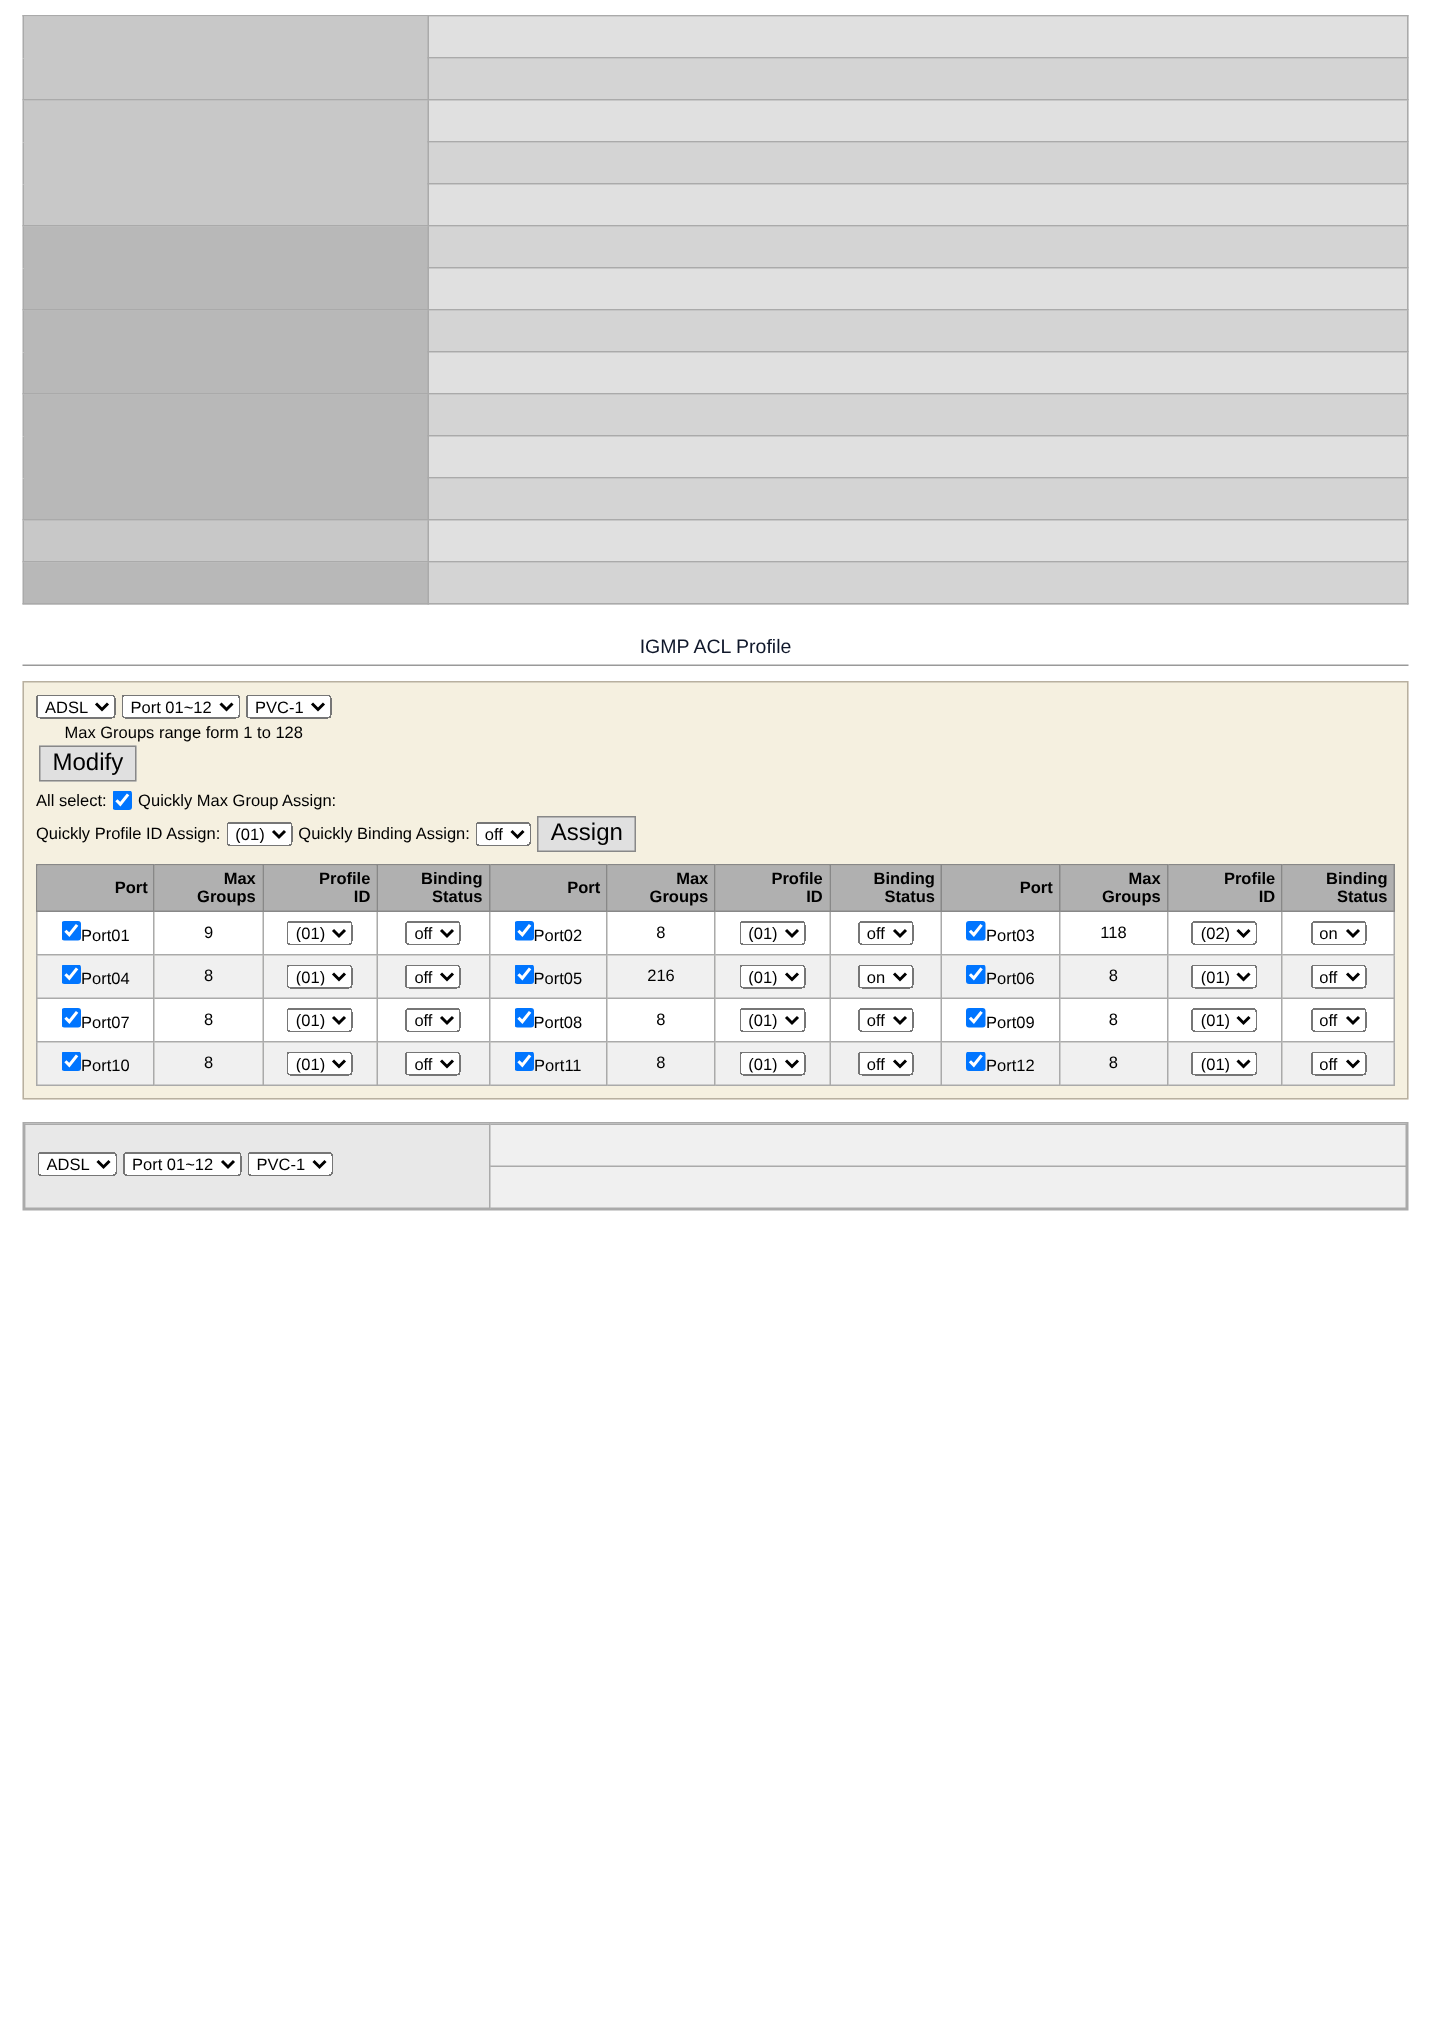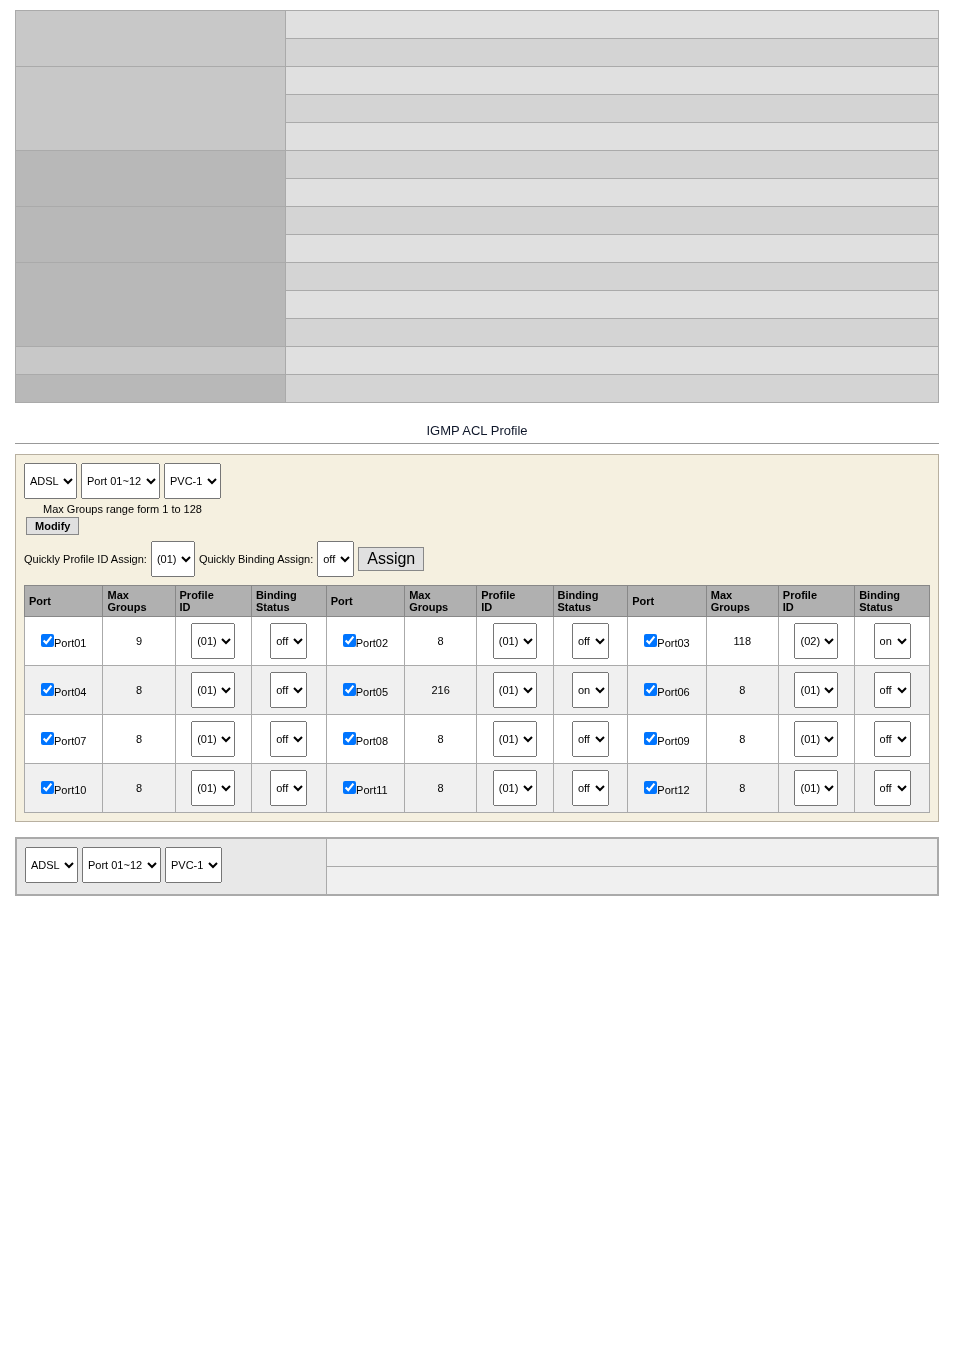--- a/index.html
+++ b/index.html
@@ -87,30 +87,29 @@
     .controls-row {
       display: flex;
       align-items: center;
       gap: 4px;
       margin-bottom: 4px;
       flex-wrap: wrap;
     }
     select.small-select {
       font-size: 11px;
       padding: 1px;
-      height: 36px;
+      height: 16px;
     }
     .modify-btn {
       background: #e0e0e0;
       border: 1px solid #888;
-      font-size: 11px;
+      font-size: 16px;
       padding: 2px 8px;
       cursor: pointer;
       margin-left: 2px;
-      font-weight: bold;
     }
 
     
     .all-select-row {
       font-size: 11px;
       margin-bottom: 4px;
       display: flex;
       align-items: center;
       gap: 4px;
     }
@@ -132,21 +131,21 @@
     
     .port-table {
       width: 100%;
       border-collapse: collapse;
       font-size: 11px;
     }
     .port-table th {
       background: #b0b0b0;
       border: 1px solid #888;
       padding: 3px 4px;
-      text-align: left;
+      text-align: right;
       font-weight: bold;
     }
     .port-table td {
       border: 1px solid #aaa;
       padding: 6px 3px;
       text-align: center;
       background: #fff;
     }
     .port-table tr:nth-child(even) td {
       background: #f0f0f0;
@@ -256,20 +255,25 @@
       </select>
       <select class="small-select">
         <option>PVC-1</option>
       </select>
     </div>
     <div style="font-size:11px; margin-bottom:2px;padding-left:19px;">Max Groups range form 1 to 128</div>
     <div style="margin-bottom:6px;">
       <button class="modify-btn">Modify</button>
     </div>
 
+    <div class="all-select-row">
+      <span>All select:</span>
+      <input type="checkbox" checked="" style="">
+      <span>Quickly Max Group Assign:</span>
+    </div>
 
     <div class="quickly-row">
       <span>Quickly Profile ID Assign:</span>
       <select class="small-select">
         <option>(01)</option>
         <option>(02)</option>
         <option>(03)</option>
       </select>
       <span>Quickly Binding Assign:</span>
       <select class="small-select">

